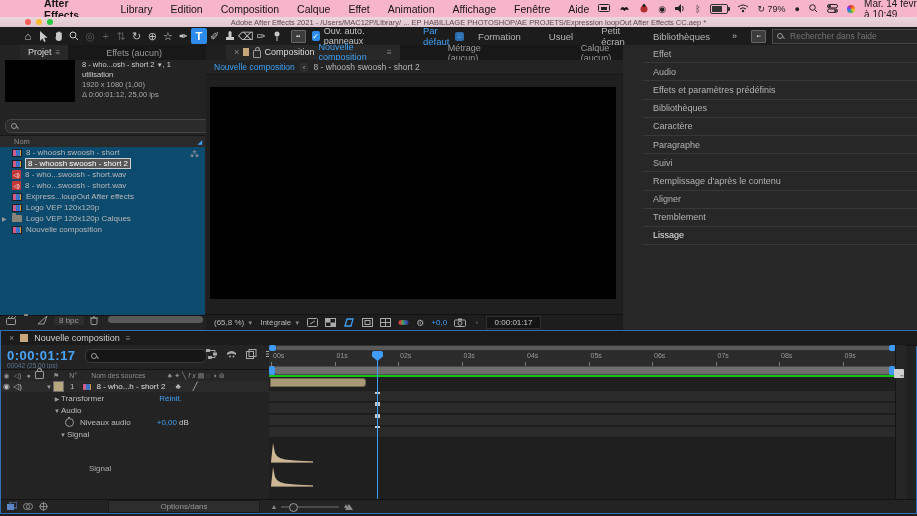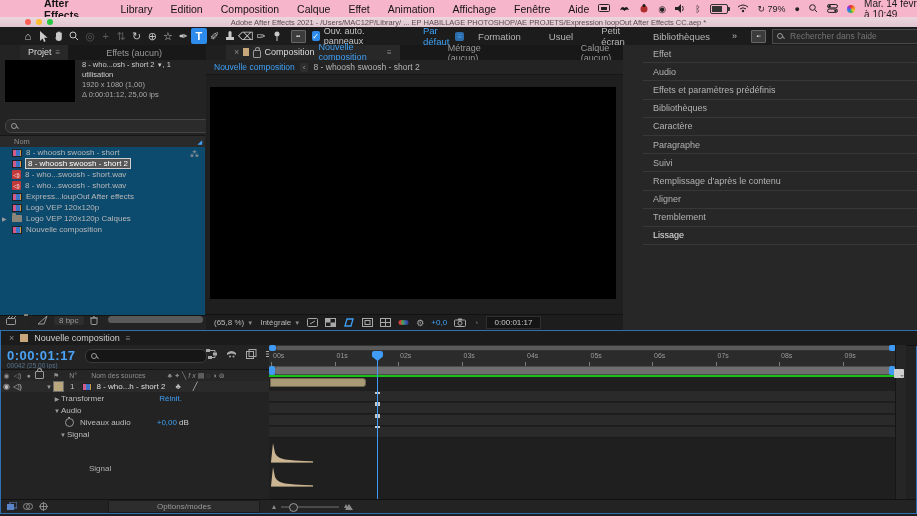--- a/index.html
+++ b/index.html
@@ -686,21 +686,21 @@
               <circle cx="6.5" cy="4.5" r="3" fill="none" stroke="#8a8a8a"></circle>
             </svg>
           </span>
         <span>
             <svg width="9" height="9">
               <circle cx="4.5" cy="4.5" r="3.5" fill="none" stroke="#8a8a8a"></circle>
               <path d="M4.5 0 V9 M0 4.5 H9" stroke="#8a8a8a"></path>
             </svg>
           </span>
       </span>
-      <span class="optmodes">Options/modes</span>
+      <span class="optmodes">Options/dans</span>
       <span class="zslider">
         <span class="mt small"></span>
         <span class="ztrack">
             <span class="zknob"></span>
           </span>
         <span style="display:inline-flex;">
             <span class="mt small"></span>
             <span class="mt" style="margin-left:-3px;"></span>
           </span>
       </span>

